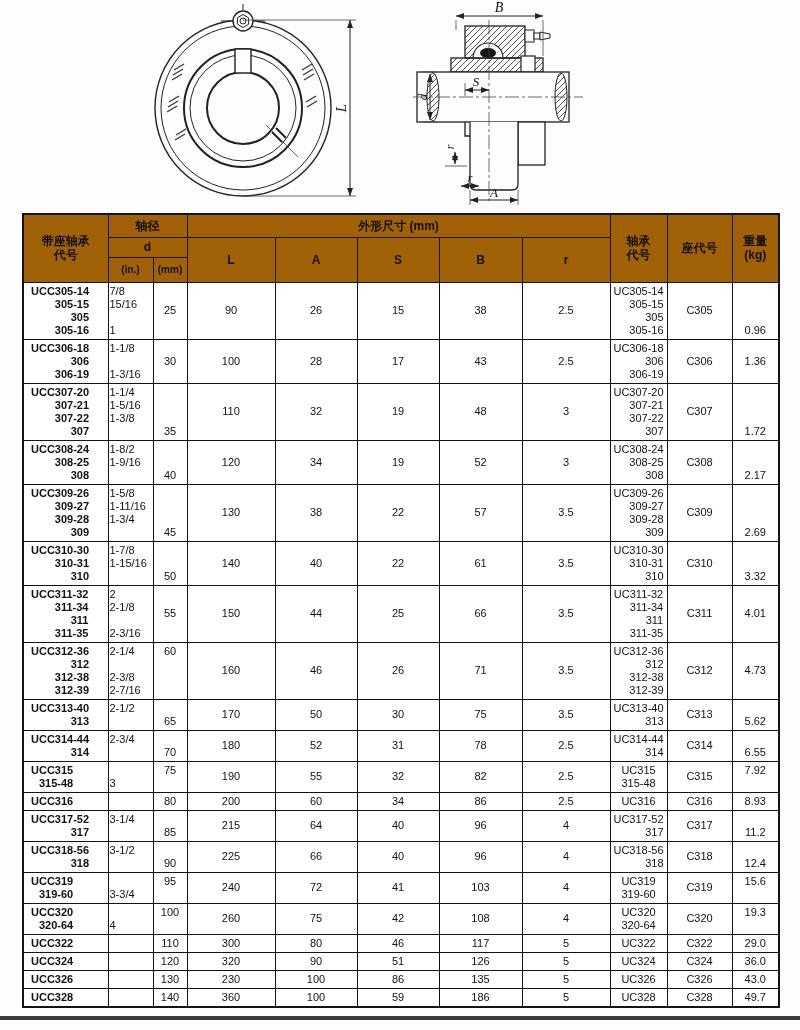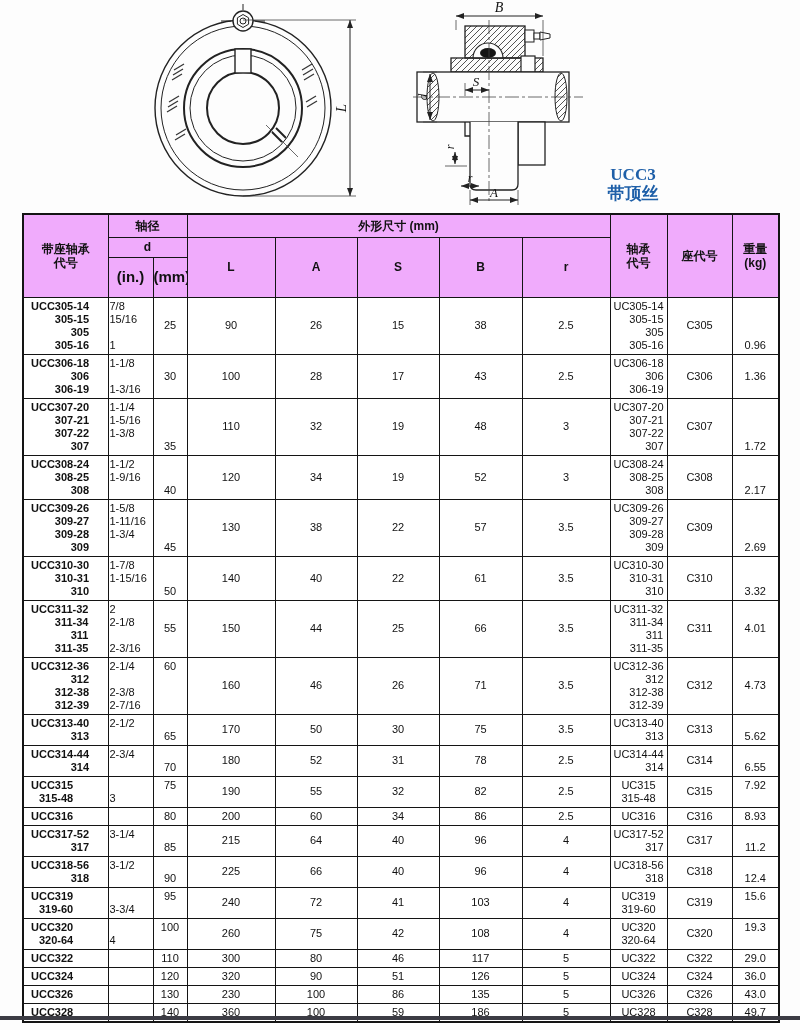--- a/index.html
+++ b/index.html
@@ -17,25 +17,25 @@
   .blue-label {
     position:absolute; left:588px; top:165px; width:90px;
     text-align:center; font-weight:bold; font-size:17px; line-height:19px;
     font-family:"Liberation Serif", serif;
   }
   
   .tbl-wrap { position:absolute; left:22px; top:213px; width:756px; }
   table { border-collapse:collapse; table-layout:fixed; width:756px;
           border:2px solid #141414; }
   th, td { border:1px solid #141414; overflow:hidden; }
-  thead th { background:#f0abfc; font-size:12px; line-height:14px;
+  thead th { background:#a16207; font-size:12px; line-height:14px;
              font-weight:bold; text-align:center; vertical-align:middle; }
   thead tr.h1 th { height:23px; }
   thead tr.h2 th { height:20px; }
-  thead tr.h3 th { height:40px; font-size:15px; }
+  thead tr.h3 th { height:25px; font-size:10px; }
   tbody td { font-size:11px; line-height:13px; padding:2px 1px;
              vertical-align:middle; text-align:center; background:#fff; }
   td.c-code { text-align:left; vertical-align:top; font-weight:bold; padding-left:7px; }
   td.c-inch { text-align:left; vertical-align:top; }
   td.c-brg  { vertical-align:top; }
   .stack { display:inline-block; text-align:right; }
   .stack-l { display:inline-block; text-align:left; }
   .ln { min-height:13px; white-space:nowrap; }
   .va-top { vertical-align:top; }
   .va-mid { vertical-align:middle; }
@@ -175,24 +175,20 @@
 
       <g>
         <line x1="57" y1="190" x2="57" y2="205" stroke="#444" stroke-width="0.8"></line>
         <line x1="105" y1="190" x2="105" y2="205" stroke="#444" stroke-width="0.8"></line>
         <line x1="57" y1="200" x2="105" y2="200" stroke="#222" stroke-width="1" marker-start="url(#sa-s)" marker-end="url(#sa-e)"></line>
         <text x="81" y="197" font-family="Liberation Serif, serif" font-style="italic" font-size="13" fill="#111" text-anchor="middle">A</text>
       </g>
     </svg>
   </div>
 
-  <div class="blue-label" style="color:#1e5fa8;">
-    <div>UCC3</div>
-    <div>带顶丝</div>
-  </div>
 
   <div class="tbl-wrap">
     <table>
       <colgroup>
         <col style="width:85px">
           <col style="width:45px">
           <col style="width:34px">
         <col style="width:88px">
           <col style="width:82px">
           <col style="width:82px">
@@ -268,21 +264,21 @@
             <td>32</td>
             <td>19</td>
             <td>48</td>
             <td>3</td>
             <td class="c-brg"><div class="stack"><div class="ln">UC307-20</div><div class="ln">307-21</div><div class="ln">307-22</div><div class="ln">307</div></div></td>
             <td>C307</td>
             <td class="va-low">1.72</td>
           </tr>
           <tr>
             <td class="c-code"><div class="stack"><div class="ln">UCC308-24</div><div class="ln">308-25</div><div class="ln">308</div></div></td>
-            <td class="c-inch"><div class="stack-l"><div class="ln">1-1/2</div><div class="ln">1-9/16</div><div class="ln">&nbsp;</div></div></td>
+            <td class="c-inch"><div class="stack-l"><div class="ln">1-8/2</div><div class="ln">1-9/16</div><div class="ln">&nbsp;</div></div></td>
             <td class="va-low">40</td>
             <td>120</td>
             <td>34</td>
             <td>19</td>
             <td>52</td>
             <td>3</td>
             <td class="c-brg"><div class="stack"><div class="ln">UC308-24</div><div class="ln">308-25</div><div class="ln">308</div></div></td>
             <td>C308</td>
             <td class="va-low">2.17</td>
           </tr>

